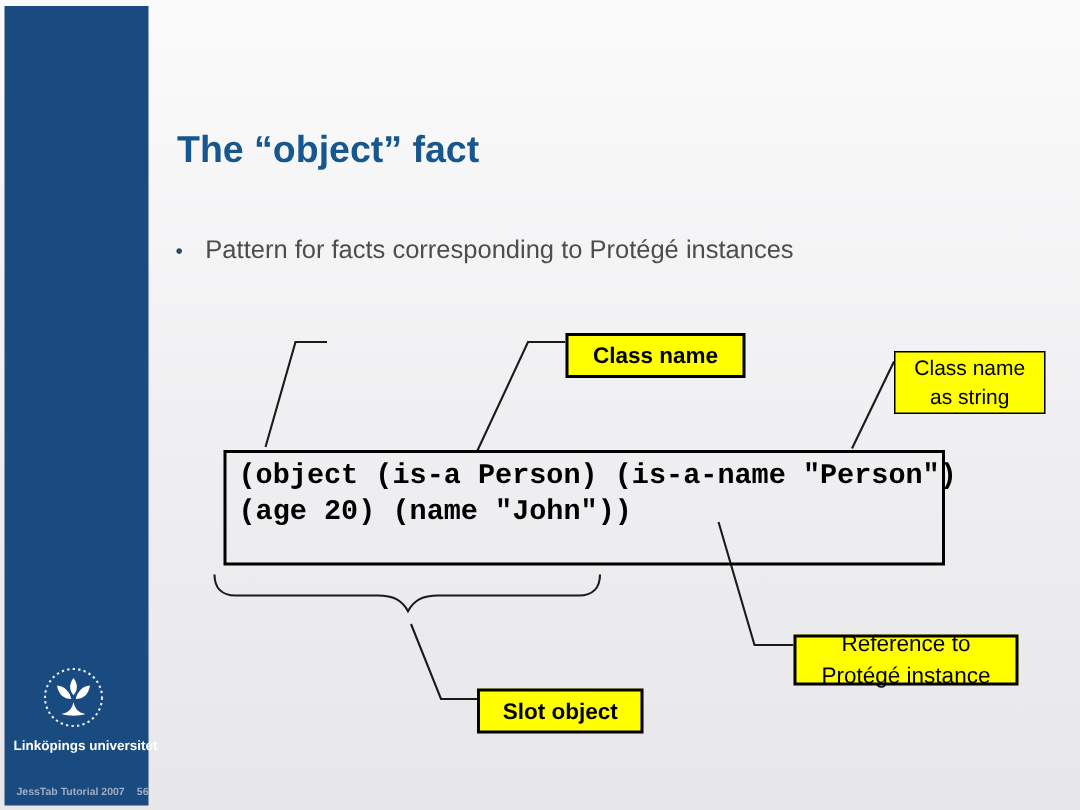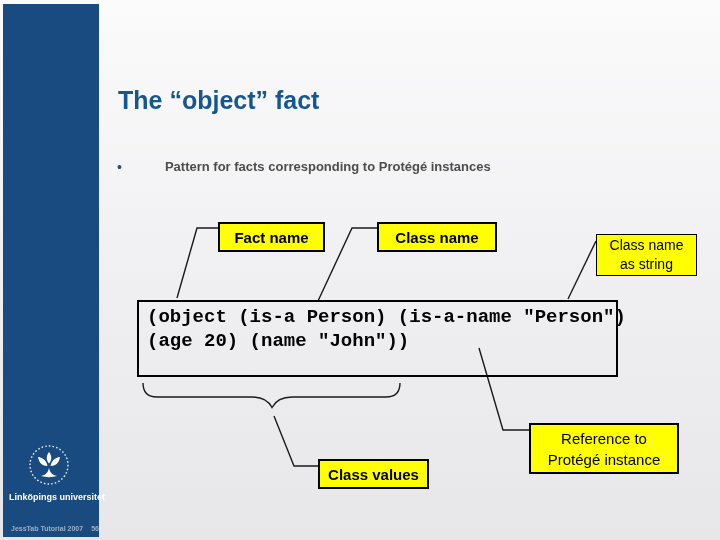--- a/index.html
+++ b/index.html
@@ -10,28 +10,28 @@
            background:var(--sidebar-blue,#1A4B80);}
   .seal{position:absolute;left:25px;top:440px;width:42px;height:42px;}
   .wordmark{position:absolute;left:6px;top:488px;width:90px;text-align:center;
             color:#FFFFFF;font-size:9px;font-weight:bold;letter-spacing:0px;white-space:nowrap;}
   .footer{position:absolute;left:8px;top:521px;width:88px;display:flex;justify-content:space-between;
           color:var(--footer-text,#9FAEC6);font-size:7px;font-weight:bold;}
   .title{position:absolute;left:118px;top:58px;color:var(--title-blue,#16578F);
          font-size:25px;font-weight:bold;white-space:nowrap;margin-top:28px;}
   .bullet-row{position:absolute;left:117px;top:157px;width:540px;display:flex;align-items:flex-start;}
   .bullet-marker{color:#2C4A6E;font-size:14px;line-height:20px;margin-right:15px;}
-  .bullet-text{color:var(--body-gray,#4D4D4D);font-size:13px;font-weight:bold;line-height:20px;white-space:nowrap;margin-left:28px;}
+  .bullet-text{color:var(--body-gray,#4D4D4D);font-size:17px;font-weight:normal;line-height:20px;white-space:nowrap;}
   .callout{position:absolute;background:var(--label-yellow,#FFFF00);border:2px solid #000;
            display:flex;align-items:center;justify-content:center;text-align:center;
            color:#000;box-sizing:border-box;}
   .callout.bold{font-weight:bold;font-size:15px;}
   .callout.plain{font-weight:normal;}
   .multiline{white-space:pre-line;line-height:19px;}
-  .codebox{position:absolute;left:137px;top:300px;width:481px;height:77px;box-sizing:border-box;
+  .codebox{position:absolute;left:149px;top:300px;width:481px;height:77px;box-sizing:border-box;
            border:2px solid #000;background:transparent;padding:3px 0 16px 8px;}
   .codeline{font-family:"Liberation Mono",monospace;font-weight:bold;font-size:19px;
             line-height:24px;color:#000;white-space:pre;}
   svg.connectors{position:absolute;left:0;top:0;width:720px;height:540px;pointer-events:none;}
 </style>
 </head>
 <body>
 
 <div class="slide">
 
@@ -61,30 +61,29 @@
       <polyline points="177,298 197,228 218,228"></polyline>
       <polyline points="318,301 352,228 377,228"></polyline>
       <polyline points="568,299 596,241"></polyline>
       <path d="M143,383 C143,392 148,397 157,397 L252,397 C262,397 268,400 272,407.5
                C276,400 282,397 292,397 L386,397 C395,397 400,392 400,383"></path>
       <polyline points="274,416 294,466 318,466"></polyline>
       <polyline points="479,348 503,430 529,430"></polyline>
     </g>
   </svg>
 
-  <div class="callout bold" style="left:218px;top:222px;width:107px;height:30px;">Fact name</div>
 
   <div class="callout bold" style="left:377px;top:222px;width:120px;height:30px;">Class name</div>
 
   <div class="callout plain multiline" style="left:596px;top:234px;width:101px;height:42px;font-size:14px;border-width:1.5px;">Class name
 as string</div>
 
-  <div class="callout bold" style="left:318px;top:459px;width:111px;height:30px;">Class values</div>
+  <div class="callout bold" style="left:318px;top:459px;width:111px;height:30px;">Slot object</div>
 
-  <div class="callout plain multiline" style="left:529px;top:423px;width:150px;height:51px;font-size:15px;line-height:21px;">Reference to
+  <div class="callout plain multiline" style="left:529px;top:423px;width:150px;height:34px;font-size:15px;line-height:21px;">Reference to
 Protégé instance</div>
 
   <div class="codebox">
     <div class="codeline">(object (is-a Person) (is-a-name "Person")</div>
     <div class="codeline">(age 20) (name "John"))</div>
   </div>
 
 </div>
 
 </body></html>

